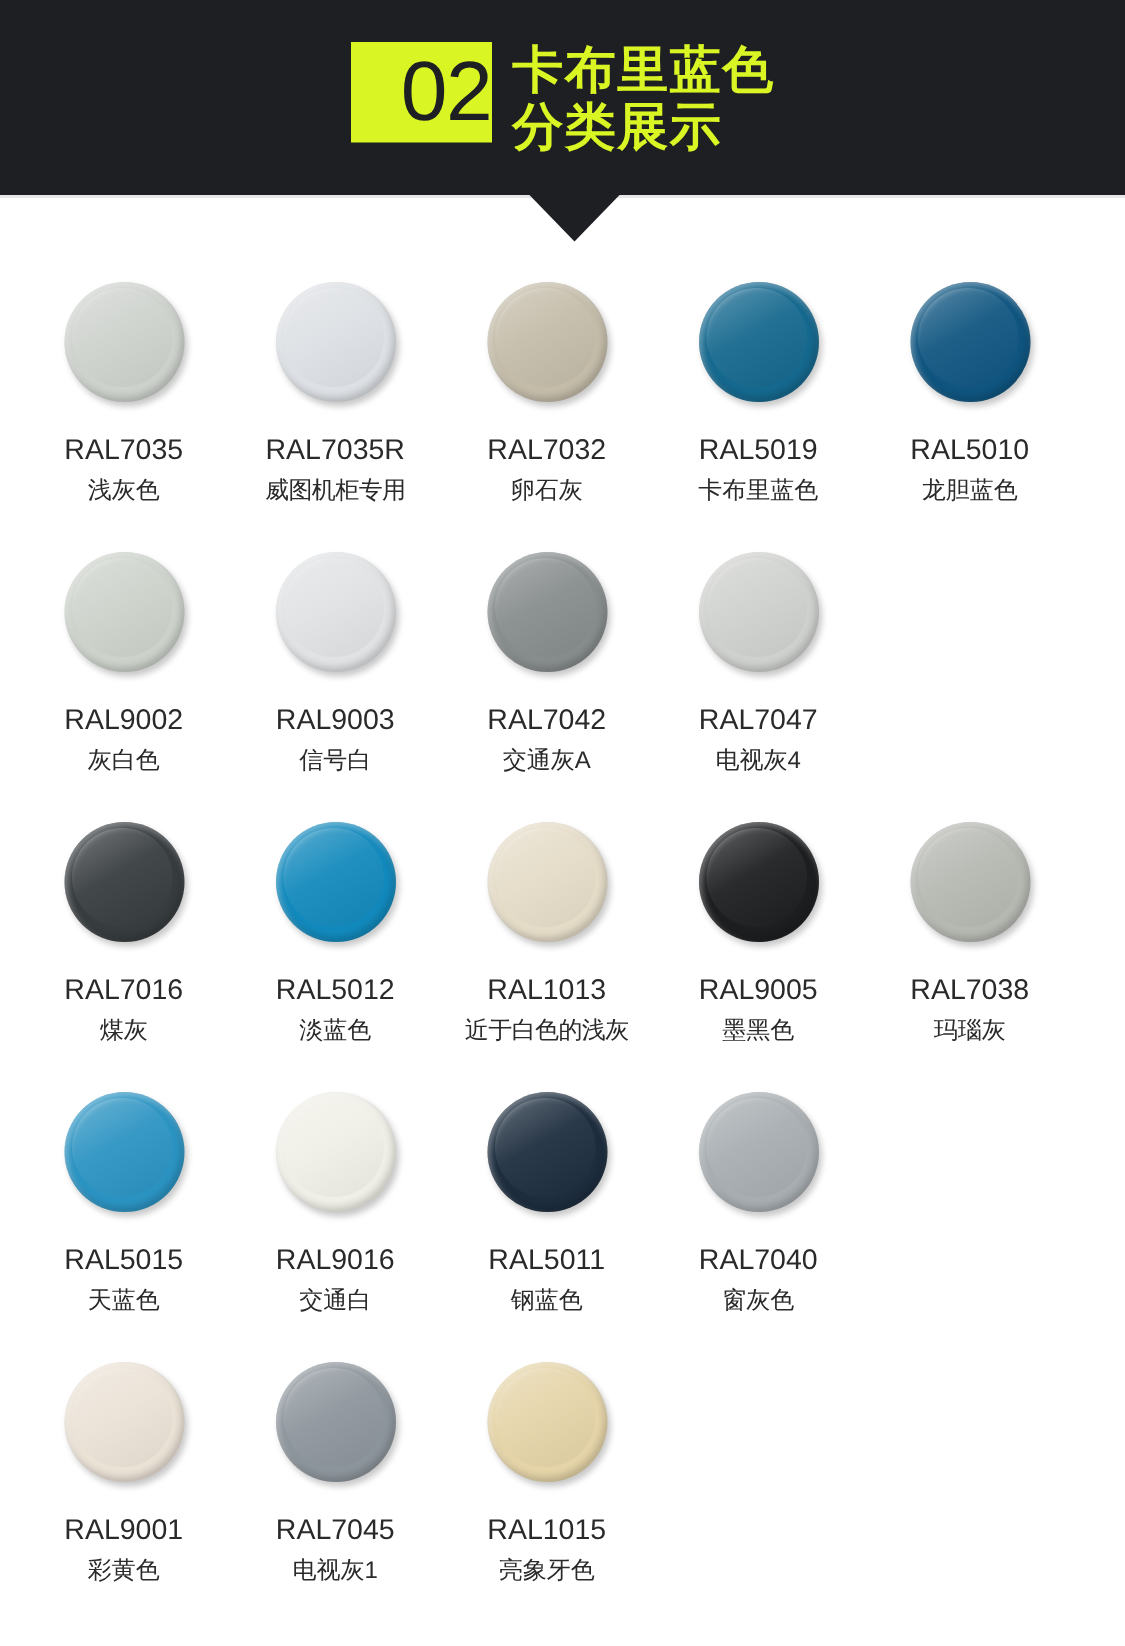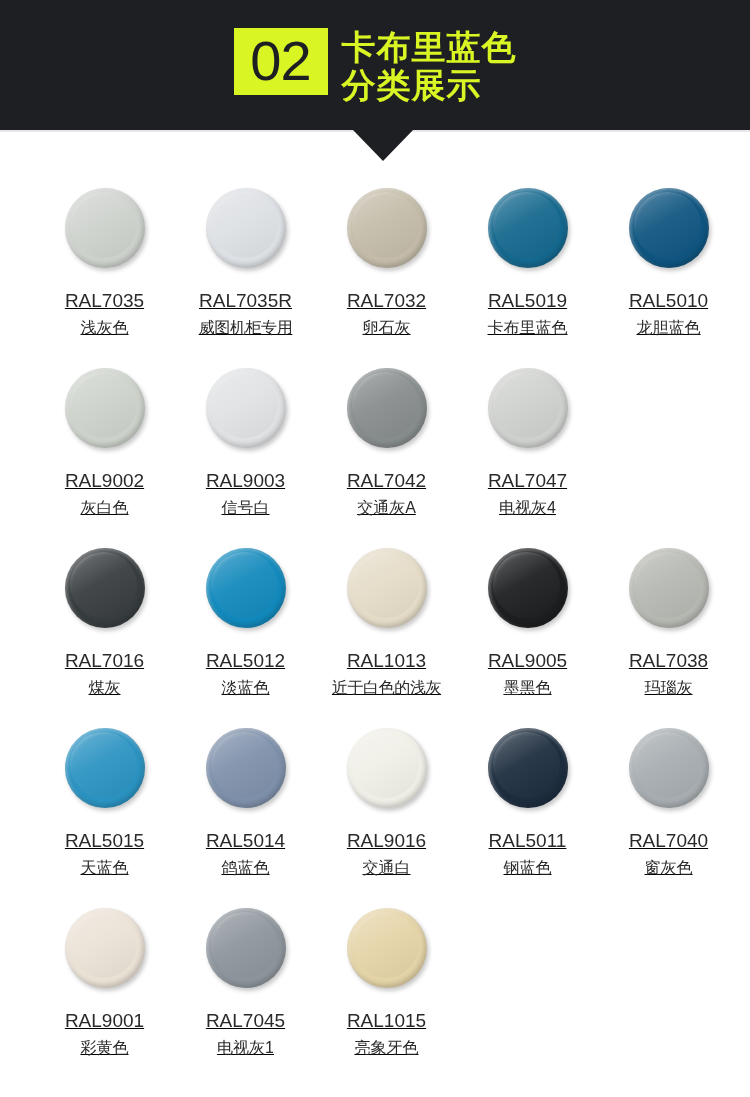--- a/index.html
+++ b/index.html
@@ -39,21 +39,21 @@
     box-sizing: border-box;
   }
   .badge-number {
     width: 94px;
     height: 67px;
     background: #d9f524;
     color: #1b1c20;
     font-size: 56px;
     line-height: 62px;
     font-weight: 400;
-    text-align: center;
+    text-align: right;
     letter-spacing: -1px;
     box-sizing: border-box;
     padding-top: 2px;
     flex: 0 0 auto;
   }
   .title-block {
     margin-left: 14px;
     color: #d9f524;
     flex: 0 0 auto;
   }
@@ -87,24 +87,23 @@
   .swatch-grid {
     position: absolute;
     left: 0;
     top: 184px;
     width: 750px;
   }
   .swatch-row {
     display: flex;
     width: 636px;
     box-sizing: border-box;
-    padding-left: 34px;
+    padding-left: 12px;
     padding-right: 22px;
     margin-bottom: 0;
-    text-decoration: underline;
   }
   .swatch-cell {
     width: 141px;
     flex: 0 0 141px;
     display: flex;
     flex-direction: column;
     align-items: center;
     height: 180px;
     box-sizing: border-box;
   }
@@ -286,27 +285,20 @@
     <div class="swatch-row">
       <div class="swatch-cell">
         <div class="swatch-disc-wrap">
           <div class="swatch-disc" style="background: rgb(43, 147, 194);"></div>
         </div>
         <div class="swatch-code">RAL5015</div>
         <div class="swatch-name">天蓝色</div>
       </div>
       <div class="swatch-cell">
         <div class="swatch-disc-wrap">
-          <div class="swatch-disc" style="background: rgb(126, 144, 170);"></div>
-        </div>
-        <div class="swatch-code">RAL5014</div>
-        <div class="swatch-name">鸽蓝色</div>
-      </div>
-      <div class="swatch-cell">
-        <div class="swatch-disc-wrap">
           <div class="swatch-disc" style="background: rgb(240, 239, 231);"></div>
         </div>
         <div class="swatch-code">RAL9016</div>
         <div class="swatch-name">交通白</div>
       </div>
       <div class="swatch-cell">
         <div class="swatch-disc-wrap">
           <div class="swatch-disc" style="background: rgb(29, 45, 62);"></div>
         </div>
         <div class="swatch-code">RAL5011</div>

